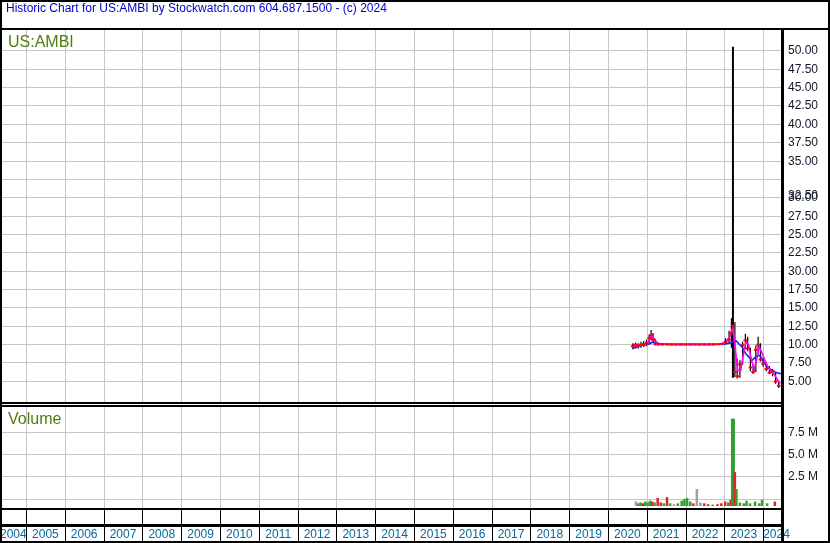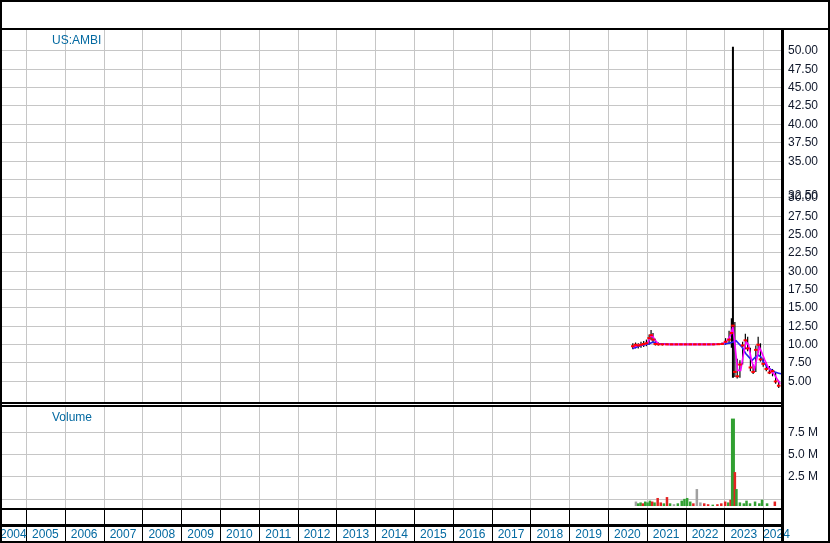--- a/index.html
+++ b/index.html
@@ -3,21 +3,21 @@
 <meta charset="utf-8">
 <style>
   html,body{margin:0;padding:0;background:#ffffff;}
   #screen{
     position:relative;width:830px;height:543px;background:#ffffff;
     font-family:"Liberation Sans",sans-serif;overflow:hidden;
   }
   .hdr-line{position:absolute;left:6px;white-space:pre;font-size:12px;line-height:13px;color:#0000cc;}
   #title-line{top:2px;}
   #quote-line{top:15px;}
-  .pane-label{position:absolute;font-size:12px;color:#0369a1;z-index:4;margin-left:44px;}
+  .pane-label{position:absolute;font-size:16px;color:#4d7c0f;z-index:4;}
   #price-pane-label{left:8px;top:33px;}
   #volume-pane-label{left:8px;top:410px;}
   .axis-label{position:absolute;font-size:12px;color:#0f172a;white-space:nowrap;z-index:4;}
   .year-label{position:absolute;top:527px;height:30px;line-height:14px;font-size:12px;color:#0369a1;
               text-align:center;white-space:nowrap;z-index:5;}
   svg{position:absolute;left:0;top:0;z-index:2;}
   .border{position:absolute;background:#000;z-index:6;}
   #b-top{left:0;top:0;width:830px;height:2px;}
   #b-bottom{left:0;top:541px;width:830px;height:2px;}
   #b-left{left:0;top:0;width:2px;height:543px;}
@@ -27,20 +27,21 @@
   #b-sep1{left:0;top:402px;width:781px;height:2px;}
   #b-sep2{left:0;top:405px;width:781px;height:2px;}
   #b-volbottom{left:0;top:508px;width:781px;height:2px;}
   #b-rowsep{left:0;top:524px;width:781px;height:3px;}
 </style>
 </head>
 <body>
 
 <div id="screen">
 
+  <div class="hdr-line" id="title-line">Historic Chart for US:AMBI by Stockwatch.com 604.687.1500 - (c) 2024</div>
 
   <svg id="chart-svg" width="830" height="543">
       <defs>
         <clipPath id="clip-price">
           <rect x="2" y="30" width="779" height="372"></rect>
         </clipPath>
         <clipPath id="clip-vol">
           <rect x="2" y="407" width="779" height="101"></rect>
         </clipPath>
       </defs>

